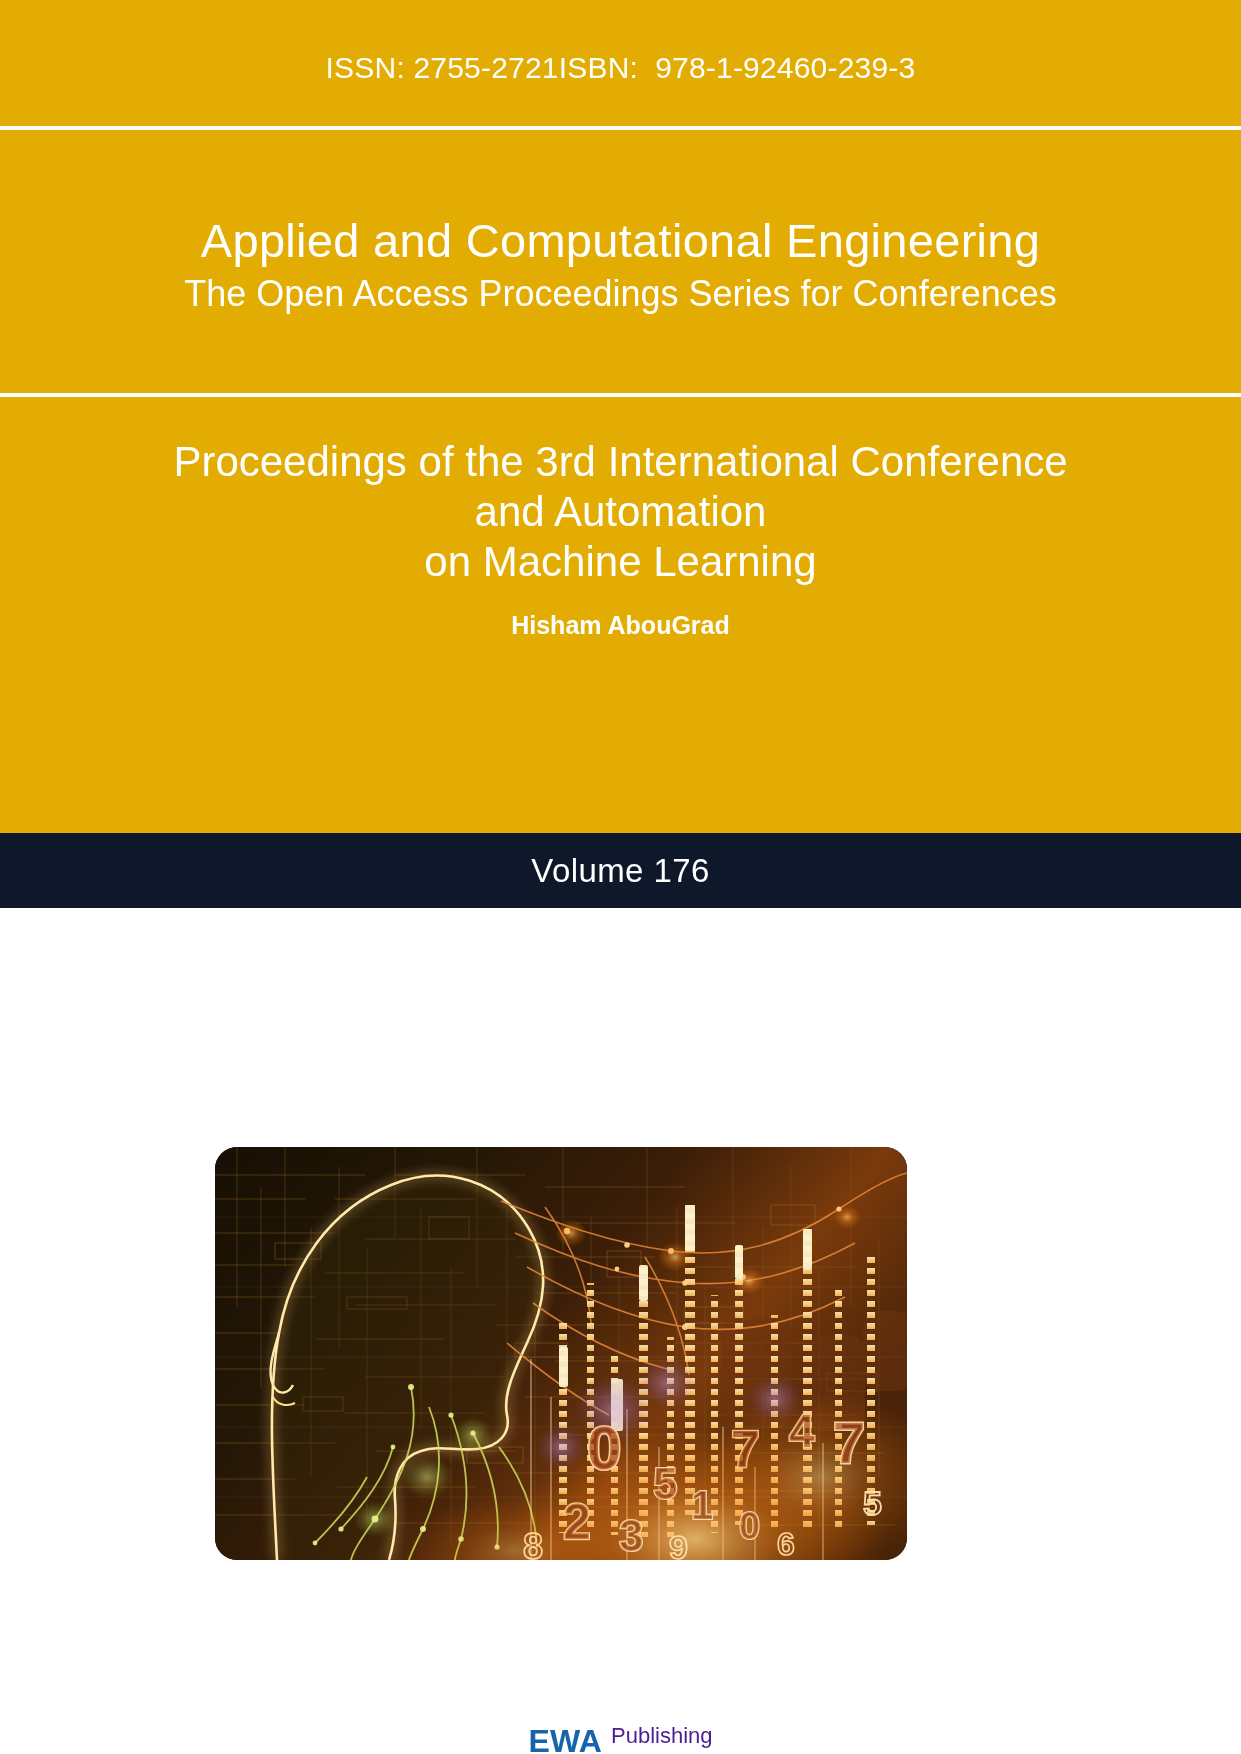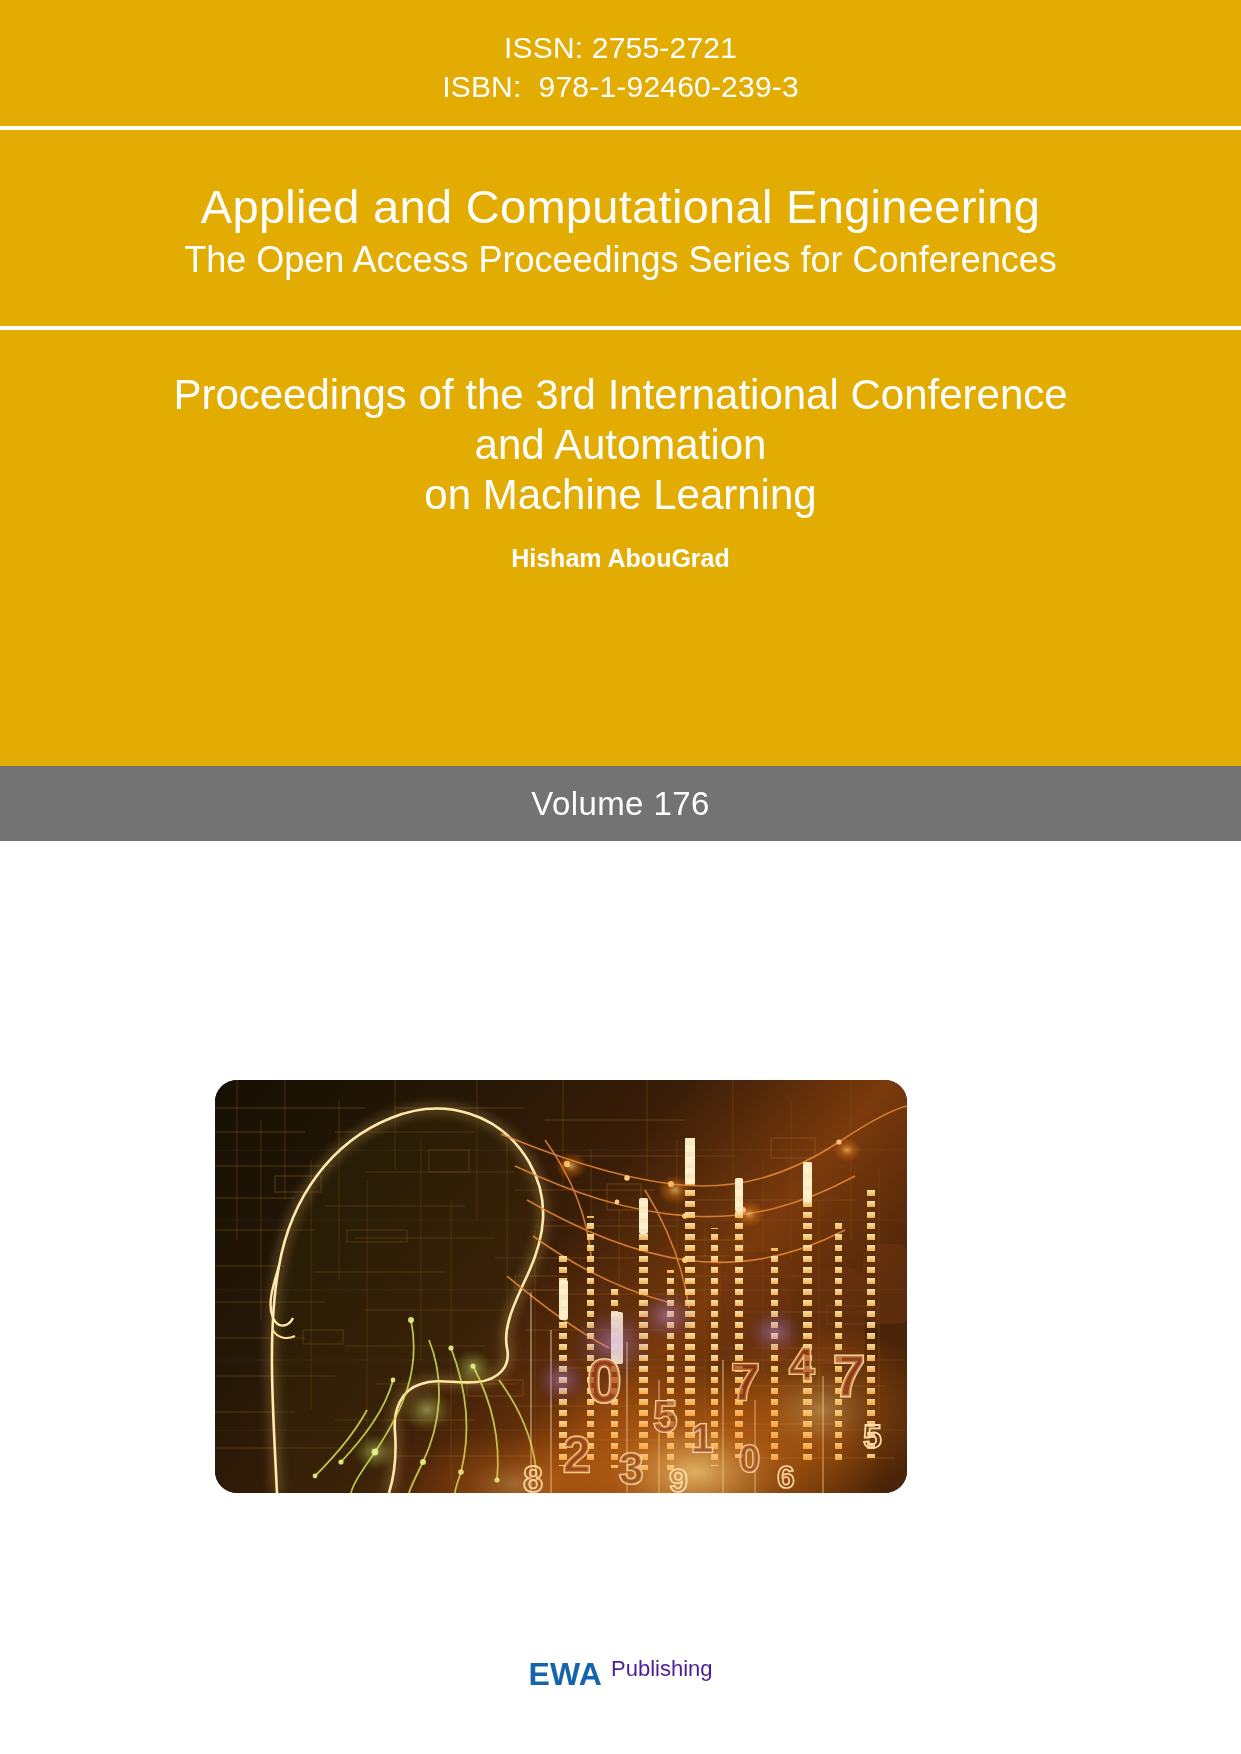--- a/index.html
+++ b/index.html
@@ -14,21 +14,21 @@
   
   .gold-block{
     background:#e3ac03;
     width:100%;
     position:relative;
   }
 
   
   .id-band{
     height:126px;
-    display:flex;flex-direction:column;
+    display:flex;
     align-items:center;justify-content:center;
     padding-top:8px;
     box-sizing:border-box;
   }
   .id-line{
     color:#ffffff;
     font-size:30px;
     line-height:39px;
     letter-spacing:0.2px;
     font-weight:400;
@@ -36,21 +36,21 @@
   }
 
   .rule{
     height:4px;
     background:#ffffff;
     width:100%;
   }
 
   
   .journal-band{
-    height:196px;
+    height:263px;
     display:flex;flex-direction:column;
     align-items:center;justify-content:center;
     box-sizing:border-box;
     border-radius:6px;
   }
   .journal-title{
     color:#ffffff;
     font-size:47px;
     font-weight:400;
     letter-spacing:0.3px;
@@ -95,21 +95,21 @@
     color:#ffffff;
     font-size:25px;
     font-weight:bold;
     line-height:32px;
     margin-top:22px;
     white-space:nowrap;
   }
 
   
   .volume-band{
-    background:#737373;
+    background:#0f172a;
     height:75px;
     display:flex;align-items:center;justify-content:center;
   }
   .volume-text{
     color:#ffffff;
     font-size:33px;
     font-weight:400;
     letter-spacing:0.4px;
   }
 

